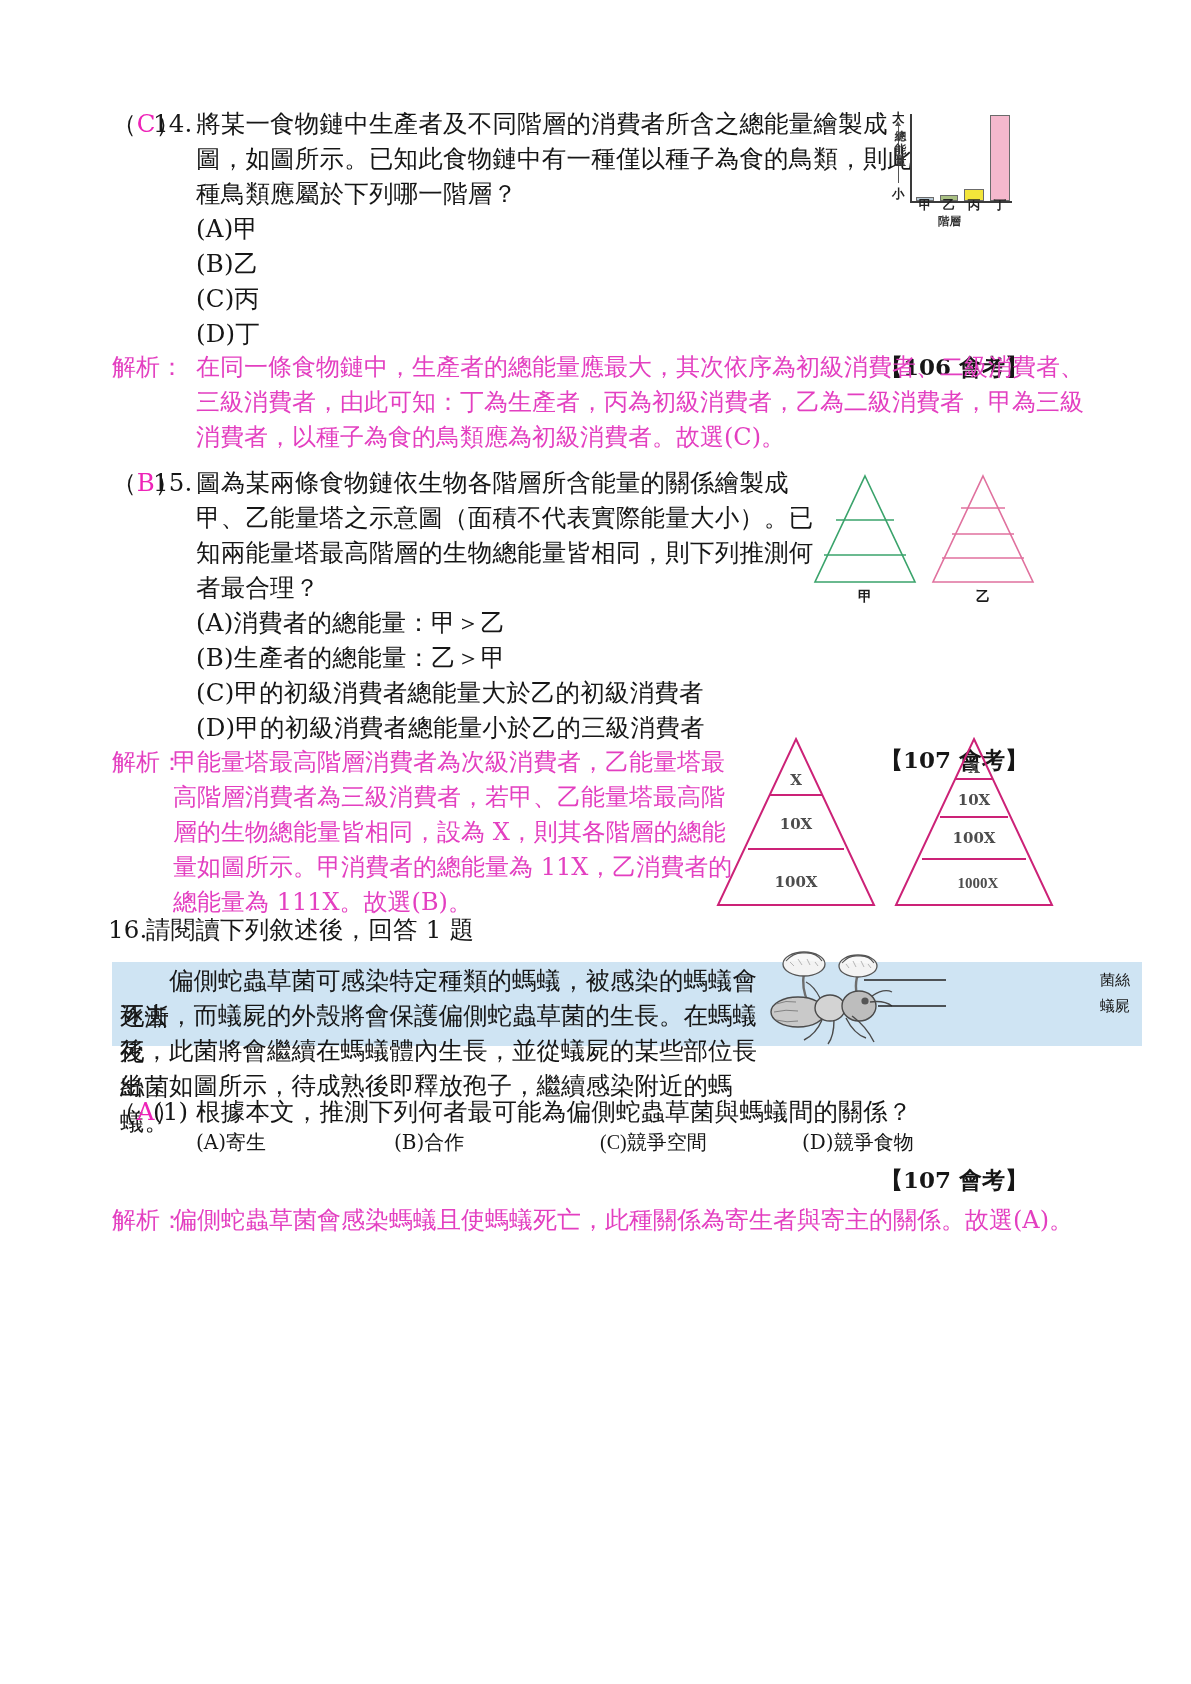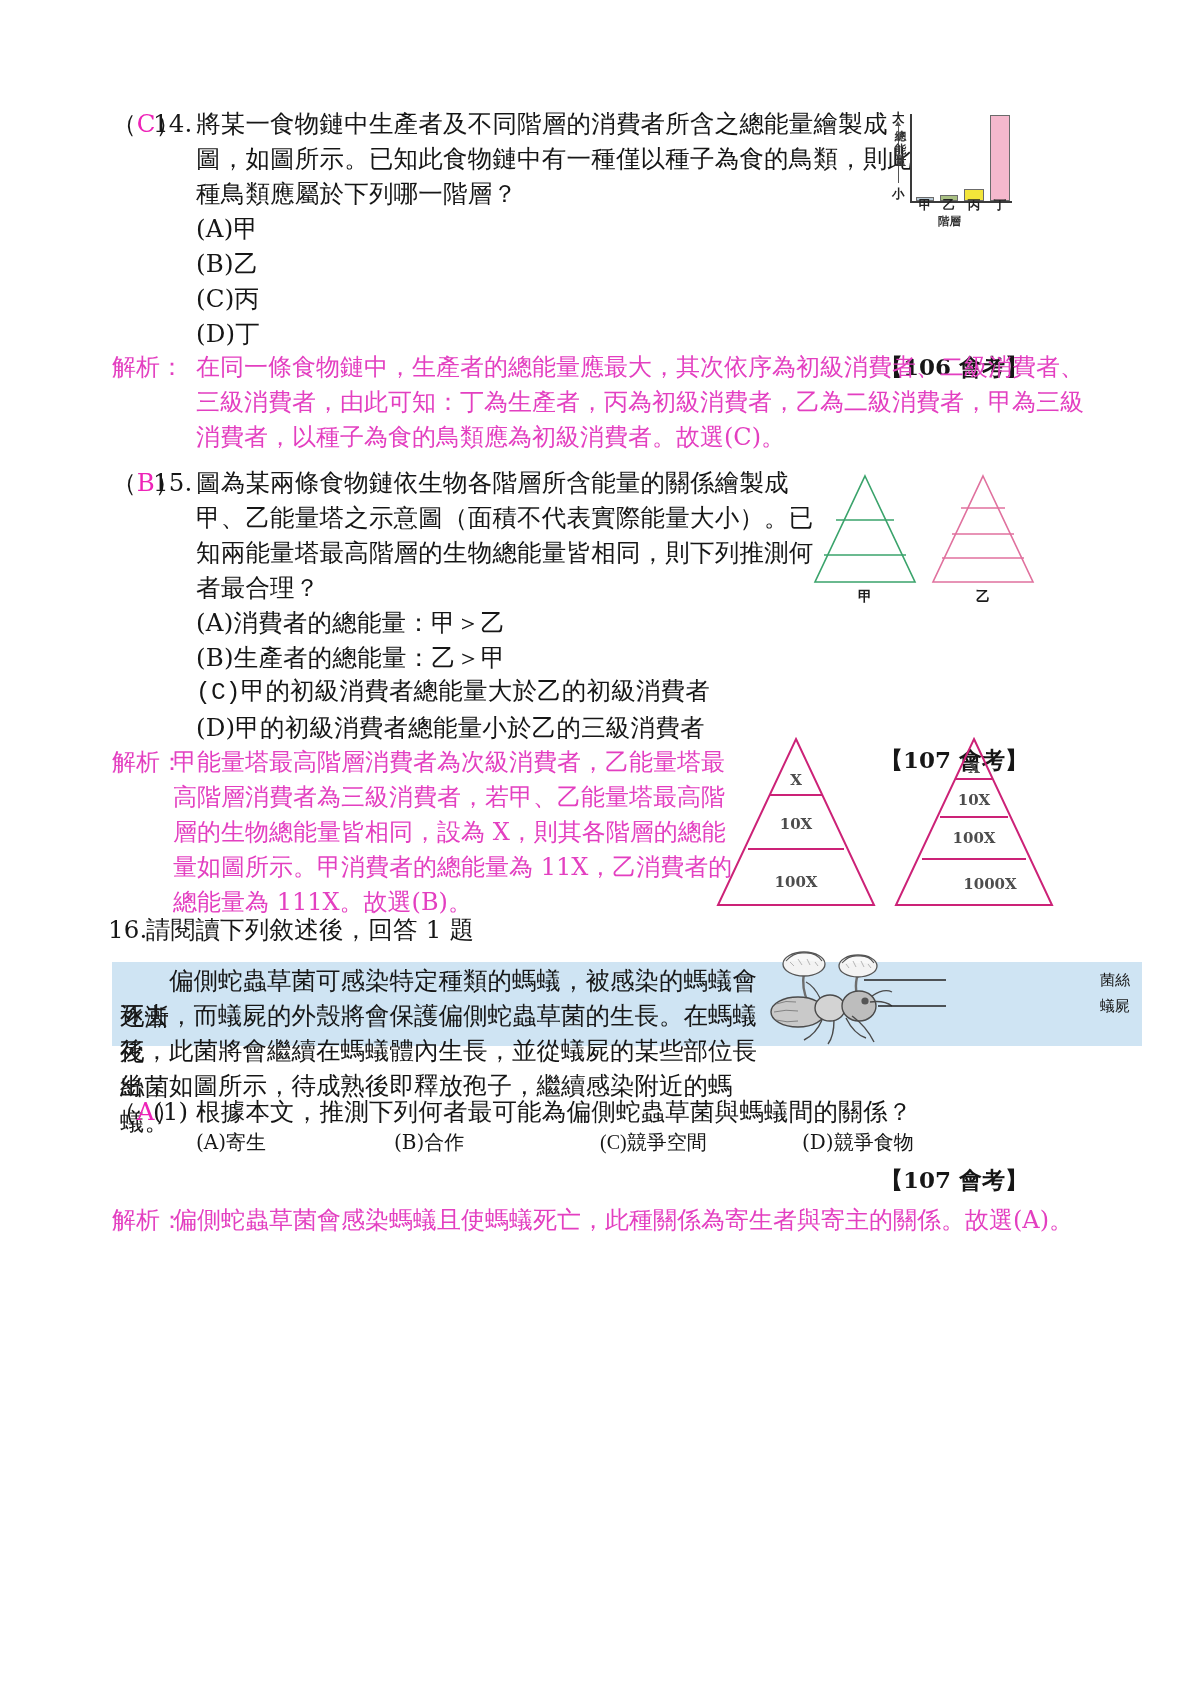--- a/index.html
+++ b/index.html
@@ -162,21 +162,21 @@
   <div class="blk q-text" style="left:112px; top:465px;">
     <span class="mark-paren">（</span><span class="mark-letter">B</span><span class="mark-paren">）</span>
   </div>
   <div class="blk q-text" style="left:153px; top:465px;">15.</div>
   <div class="blk q-text" style="left:196px; top:465px;">圖為某兩條食物鏈依生物各階層所含能量的關係繪製成</div>
   <div class="blk q-text" style="left:196px; top:500px;text-align:center;">甲、乙能量塔之示意圖（面積不代表實際能量大小）。已</div>
   <div class="blk q-text" style="left:196px; top:535px;">知兩能量塔最高階層的生物總能量皆相同，則下列推測何</div>
   <div class="blk q-text" style="left:196px; top:570px;">者最合理？</div>
   <div class="blk q-text" style="left:196px; top:605px;">(A)消費者的總能量：甲＞乙</div>
   <div class="blk q-text" style="left:196px; top:640px;">(B)生產者的總能量：乙＞甲</div>
-  <div class="blk q-text" style="left:196px; top:675px;font-family:Liberation Mono, monospace;">(C)甲的初級消費者總能量大於乙的初級消費者</div>
+  <div class="blk q-text" style="left:196px; top:675px;">(C)甲的初級消費者總能量大於乙的初級消費者</div>
   <div class="blk q-text" style="left:196px; top:710px;">(D)甲的初級消費者總能量小於乙的三級消費者</div>
   <div class="blk src-tag" style="left:880px; top:745px;">【107 會考】</div>
 
   <div class="pyr" style="left:810px; top:472px; width:110px;">
     <svg width="110" height="115" viewBox="0 0 110 115">
       <polygon points="55,4 105,110 5,110" fill="none" stroke="#3aa36b" stroke-width="1.6"></polygon>
       <line x1="26" y1="48" x2="84" y2="48" stroke="#3aa36b" stroke-width="1.6"></line>
       <line x1="14" y1="83" x2="96" y2="83" stroke="#3aa36b" stroke-width="1.6"></line>
     </svg>
     <div class="cap" style="top:116px;">甲</div>
@@ -213,21 +213,21 @@
   <div class="pyr" style="left:890px; top:735px; width:168px;">
     <svg width="168" height="175" viewBox="0 0 168 175">
       <polygon points="84,4 162,170 6,170" fill="none" stroke="#cc2277" stroke-width="2"></polygon>
       <line x1="66" y1="44" x2="102" y2="44" stroke="#cc2277" stroke-width="2"></line>
       <line x1="50" y1="82" x2="118" y2="82" stroke="#cc2277" stroke-width="2"></line>
       <line x1="32" y1="124" x2="136" y2="124" stroke="#cc2277" stroke-width="2"></line>
     </svg>
     <div class="pyrlabel" style="left:0; top:24px; width:168px;">X</div>
     <div class="pyrlabel" style="left:0; top:56px; width:168px;">10X</div>
     <div class="pyrlabel" style="left:0; top:94px; width:168px;">100X</div>
-    <div class="pyrlabel" style="left:16px; top:140px; width:168px;">1000X</div>
+    <div class="pyrlabel" style="left:4px; top:140px; width:168px;font-family:Liberation Serif, serif;">1000X</div>
   </div>
 
   <div class="blk q-text" style="left:108px; top:912px;">16.</div>
   <div class="blk q-text" style="left:146px; top:912px;">請閱讀下列敘述後，回答 1 題</div>
 
   <div class="passage"></div>
   <div class="passage-text" style="top:963px;">　　偏側蛇蟲草菌可感染特定種類的螞蟻，被感染的螞蟻會逐漸</div>
   <div class="passage-text" style="top:998px;">死去，而蟻屍的外殼將會保護偏側蛇蟲草菌的生長。在螞蟻死</div>
   <div class="passage-text" style="top:1033px;">後，此菌將會繼續在螞蟻體內生長，並從蟻屍的某些部位長出菌</div>
   <div class="passage-text" style="top:1068px;">絲，如圖所示，待成熟後即釋放孢子，繼續感染附近的螞蟻。</div>

